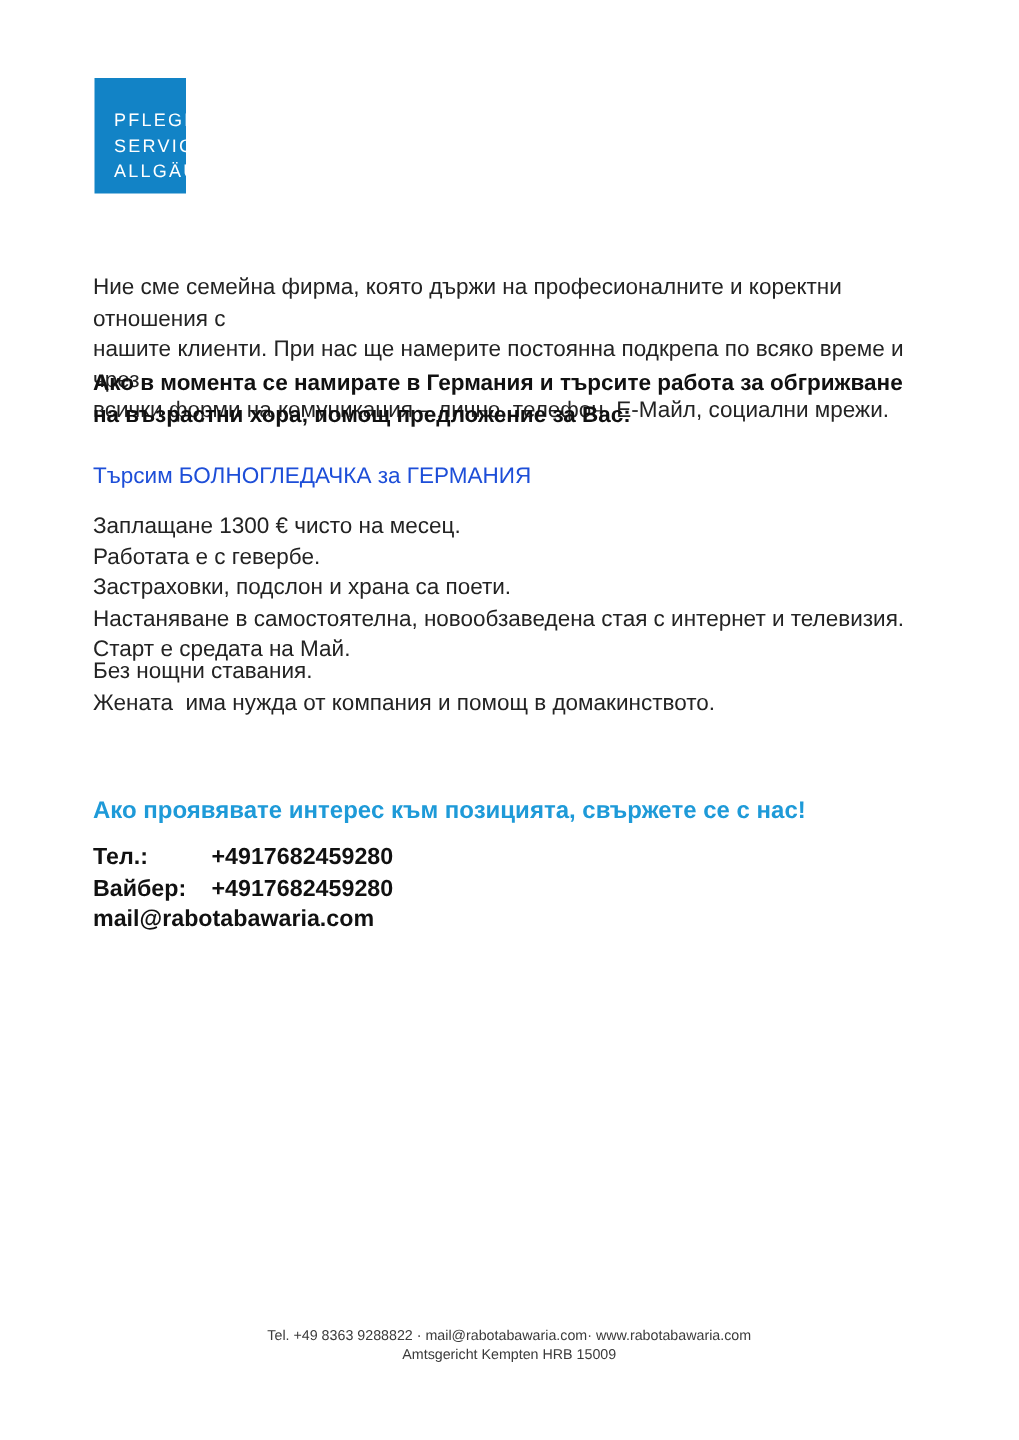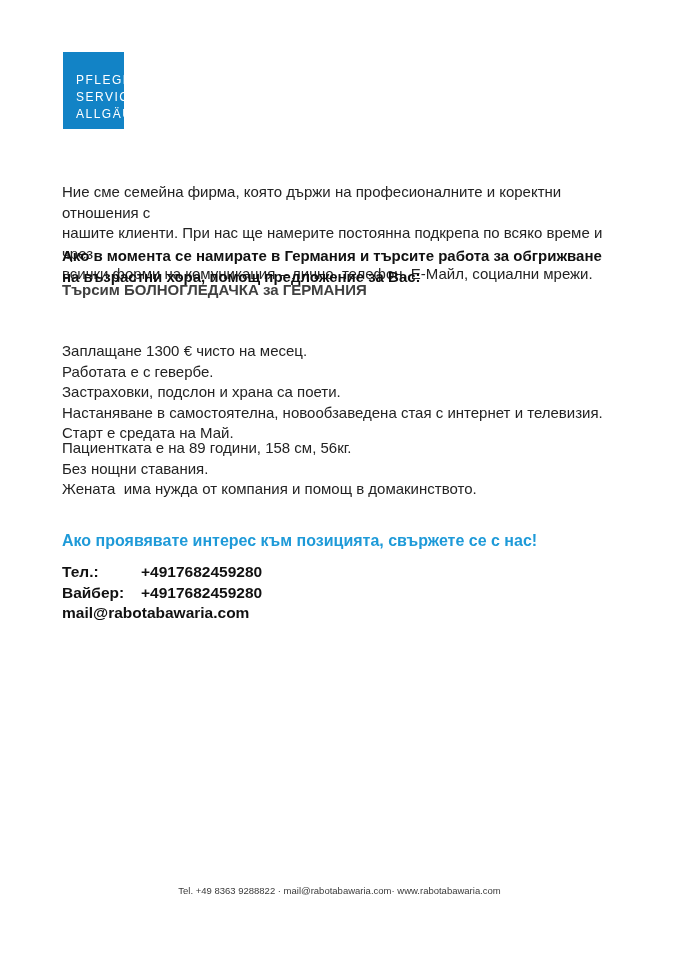--- a/index.html
+++ b/index.html
@@ -39,21 +39,21 @@
     width: 556px;
     color: #232323;
     font-size: 15px;
     line-height: 20.5px;
   }
   .block .line {
     white-space: pre-wrap;
   }
   .intro        { top: 182px; }
   .offer-intro  { top: 246px; font-weight: bold; color: #111111; }
-  .position     { top: 280px; font-weight: bold; color: #404040; }
+  .position     { top: 308px; font-weight: normal; color: #1d4ed8; }
   .details      { top: 341px; }
   .patient      { top: 438px; }
   .cta {
     top: 531px;
     font-weight: bold;
     font-size: 16px;
     color: #1e9ad8;
   }
   .contacts {
     top: 562px;
@@ -104,21 +104,20 @@
 
   <div class="block details">
     <div class="line">Заплащане 1300 € чисто на месец.</div>
     <div class="line">Работата е с гевербе.</div>
     <div class="line">Застраховки, подслон и храна са поети.</div>
     <div class="line">Настаняване в самостоятелна, новообзаведена стая с интернет и телевизия.</div>
     <div class="line">Старт е средата на Май.</div>
   </div>
 
   <div class="block patient">
-    <div class="line">Пациентката е на 89 години, 158 см, 56кг.</div>
     <div class="line">Без нощни ставания.</div>
     <div class="line">Жената  има нужда от компания и помощ в домакинството.</div>
   </div>
 
   <div class="block cta">Ако проявявате интерес към позицията, свържете се с нас!</div>
 
   <div class="block contacts">
     <div class="contact-row">
       <span class="contact-label">Тел.:</span>
       <span class="contact-value">+4917682459280</span>
@@ -127,15 +126,16 @@
       <span class="contact-label">Вайбер:</span>
       <span class="contact-value">+4917682459280</span>
     </div>
     <div class="contact-row">
       <span class="contact-value">mail@rabotabawaria.com</span>
     </div>
   </div>
 
   <div class="footer">
     <div class="line">Tel. +49 8363 9288822 · mail@rabotabawaria.com· www.rabotabawaria.com</div>
+    <div class="line">Amtsgericht Kempten HRB 15009</div>
   </div>
 
 </div>
 
 </body></html>

